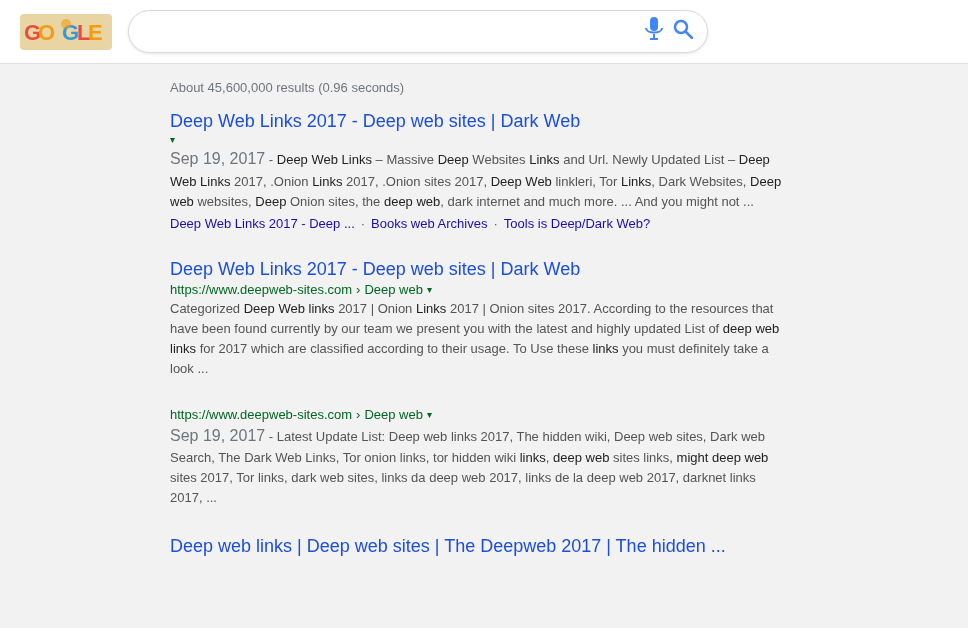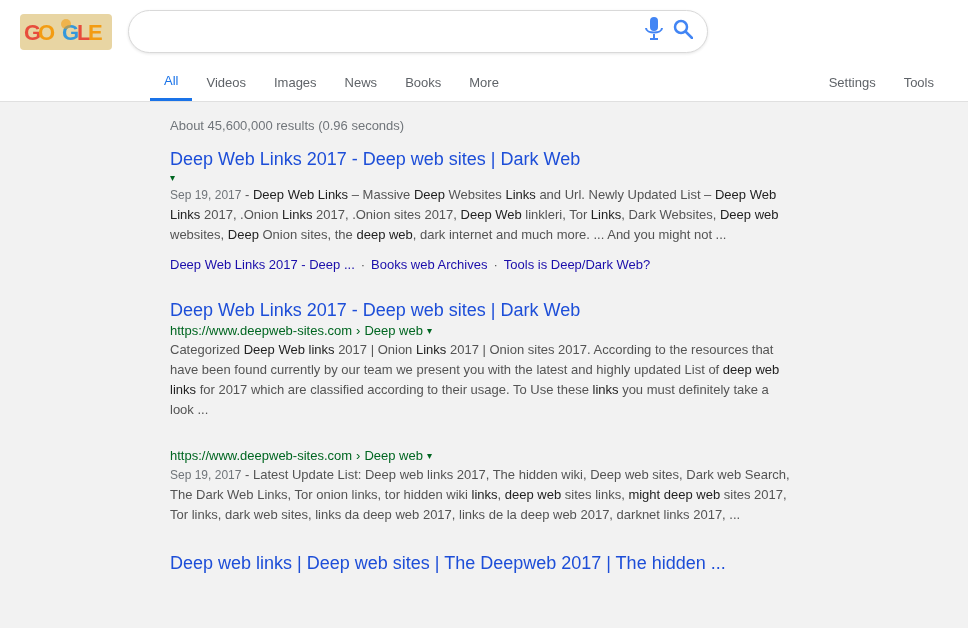--- a/index.html
+++ b/index.html
@@ -26,24 +26,24 @@
     
     .main { padding: 10px 0 10px 170px; max-width: 960px; }
     .results-count { color: #70757a; font-size: 13px; padding: 6px 0 16px 0; }
 
     
     .result-item { margin-bottom: 28px; max-width: 620px; }
     .result-title { font-size: 18px; color: #1d4ed8; cursor: pointer; text-decoration: none; display: block; margin-bottom: 2px; }
     .result-url-row { display: flex; align-items: center; gap: 4px; margin-bottom: 2px; }
     .result-url { color: #006621; font-size: 13px; }
     .result-arrow { color: #006621; font-size: 10px; cursor: pointer; }
-    .result-date { color: #70757a; font-size: 12px; }
+    .result-date { color: #70757a; font-size: 16px; }
     .result-snippet { font-size: 13px; color: #545454; line-height: 1.54; }
     .result-snippet b { color: #222; font-weight: normal; }
-    .result-sitelinks { display: flex; gap: 6px; margin-top: 12px; font-size: 13px; }
+    .result-sitelinks { display: flex; gap: 6px; margin-top: 4px; font-size: 13px; }
     .sitelink { color: #1a0dab; text-decoration: none; cursor: pointer; }
     .sitelink-sep { color: #545454; }
   </style>
 </head>
 <body>
 
 <div class="header">
   <div class="header-top">
 
     <div class="logo">
@@ -75,33 +75,20 @@
         <span class="search-icon-btn">
           <svg width="20" height="20" viewBox="0 0 20 20" fill="none">
             <circle cx="8" cy="8" r="6" stroke="#4285f4" stroke-width="2.5"></circle>
             <line x1="13" y1="13" x2="19" y2="19" stroke="#4285f4" stroke-width="2.5" stroke-linecap="round"></line>
           </svg>
         </span>
       </div>
     </div>
   </div>
 
-  <nav class="nav">
-    <a class="nav-item active">All</a>
-    <a class="nav-item">Videos</a>
-    <a class="nav-item">Images</a>
-    <a class="nav-item">News</a>
-    <a class="nav-item">Books</a>
-    <a class="nav-item">More</a>
-    <div class="nav-separator"></div>
-    <div class="nav-right">
-      <a class="nav-item">Settings</a>
-      <a class="nav-item">Tools</a>
-    </div>
-  </nav>
 </div>
 
 <div class="main">
   <div class="results-count">About 45,600,000 results (0.96 seconds)</div>
 
   <div class="result-item">
     <a class="result-title">Deep Web Links 2017 - Deep web sites | Dark Web</a>
     <div class="result-url-row">
       <span class="result-arrow">▾</span>
     </div>

